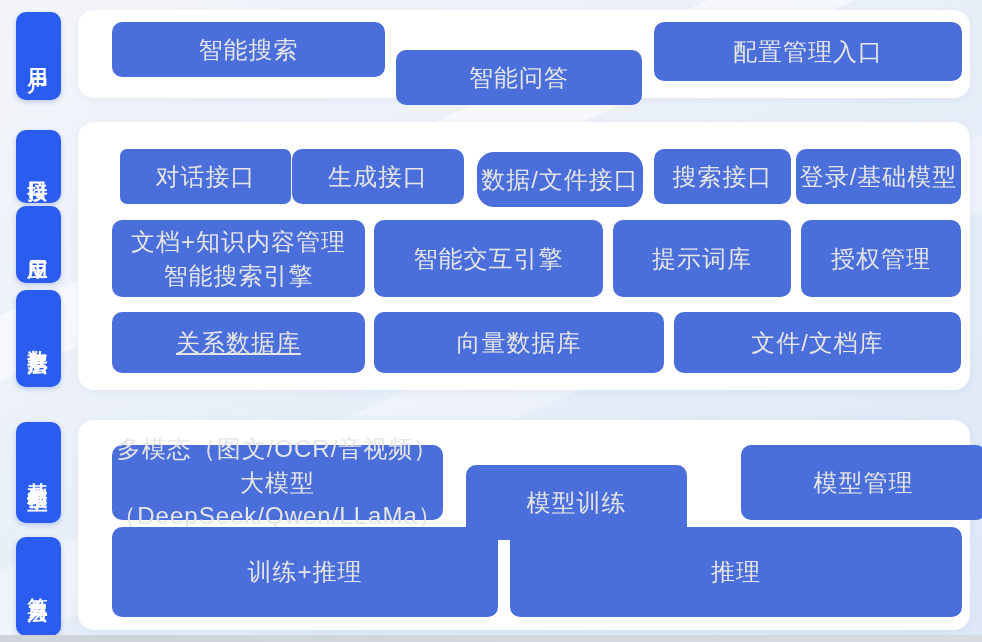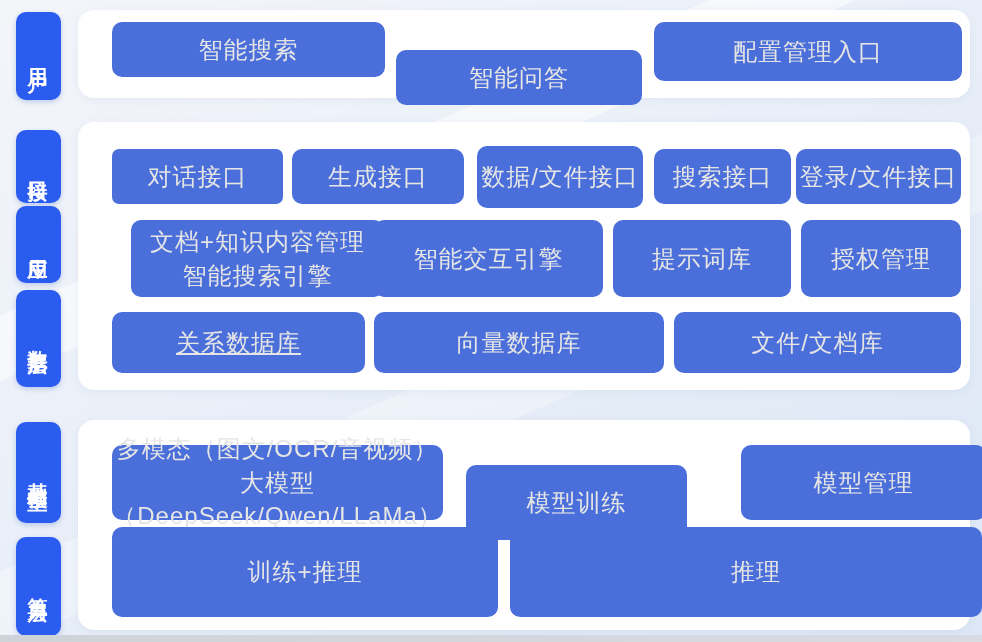--- a/index.html
+++ b/index.html
@@ -49,37 +49,37 @@
 <div class="side-label" style="top:130px;height:73px;">接口</div>
 <div class="side-label" style="top:206px;height:77px;">应用</div>
 <div class="side-label" style="top:290px;height:97px;">数据层</div>
 <div class="side-label" style="top:422px;height:101px;">基础模型</div>
 <div class="side-label" style="top:537px;height:99px;">算力层</div>
 
 <div class="blk" style="left:112px;top:22px;width:273px;height:55px;">智能搜索</div>
 <div class="blk" style="left:396px;top:22px;width:246px;height:55px;margin-top:28px;">智能问答</div>
 <div class="blk" style="left:654px;top:22px;width:308px;height:59px;">配置管理入口</div>
 
-<div class="blk" style="left:112px;top:149px;width:171px;height:55px;border-radius:7px;">对话接口</div>
+<div class="blk" style="left:120px;top:149px;width:171px;height:55px;border-radius:7px;">对话接口</div>
 <div class="blk" style="left:292px;top:149px;width:172px;height:55px;">生成接口</div>
-<div class="blk" style="left:477px;top:146px;width:166px;height:62px;">数据/文件接口</div>
+<div class="blk" style="left:477px;top:152px;width:166px;height:55px;border-radius:17px;">数据/文件接口</div>
 <div class="blk" style="left:654px;top:149px;width:137px;height:55px;">搜索接口</div>
-<div class="blk" style="left:796px;top:149px;width:165px;height:55px;">登录/文件接口</div>
+<div class="blk" style="left:796px;top:149px;width:165px;height:55px;">登录/基础模型</div>
 
-<div class="blk" style="left:112px;top:220px;width:253px;height:77px;margin-left:19px;">文档+知识内容管理
+<div class="blk" style="left:112px;top:220px;width:253px;height:77px;">文档+知识内容管理
 智能搜索引擎</div>
 <div class="blk" style="left:374px;top:220px;width:229px;height:77px;">智能交互引擎</div>
 <div class="blk" style="left:613px;top:220px;width:178px;height:77px;">提示词库</div>
 <div class="blk" style="left:801px;top:220px;width:160px;height:77px;">授权管理</div>
 
 <div class="blk" style="left:112px;top:312px;width:253px;height:61px;text-decoration:underline;">关系数据库</div>
 <div class="blk" style="left:374px;top:312px;width:290px;height:61px;">向量数据库</div>
 <div class="blk" style="left:674px;top:312px;width:287px;height:61px;">文件/文档库</div>
 
 <div class="blk" style="left:112px;top:445px;width:331px;height:75px;">多模态（图文/OCR/音视频）
 大模型（DeepSeek/Qwen/LLaMa）</div>
 <div class="blk" style="left:466px;top:465px;width:221px;height:75px;">模型训练</div>
 <div class="blk" style="left:741px;top:445px;width:245px;height:75px;">模型管理</div>
 
 <div class="blk" style="left:112px;top:527px;width:386px;height:90px;">训练+推理</div>
-<div class="blk" style="left:510px;top:527px;width:452px;height:90px;padding-left:20px;">推理</div>
+<div class="blk" style="left:510px;top:527px;width:452px;height:90px;">推理</div>
 
 <div class="bottom-strip"></div>
 
 </body></html>

